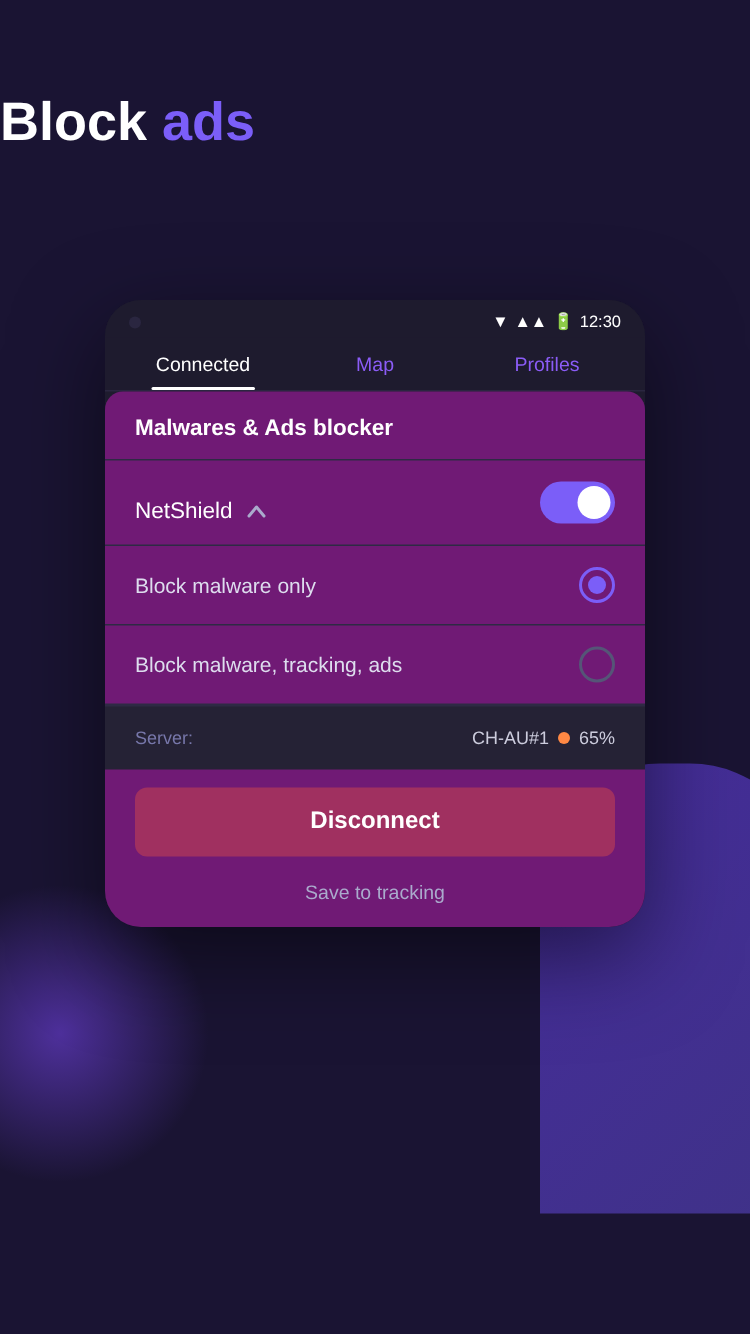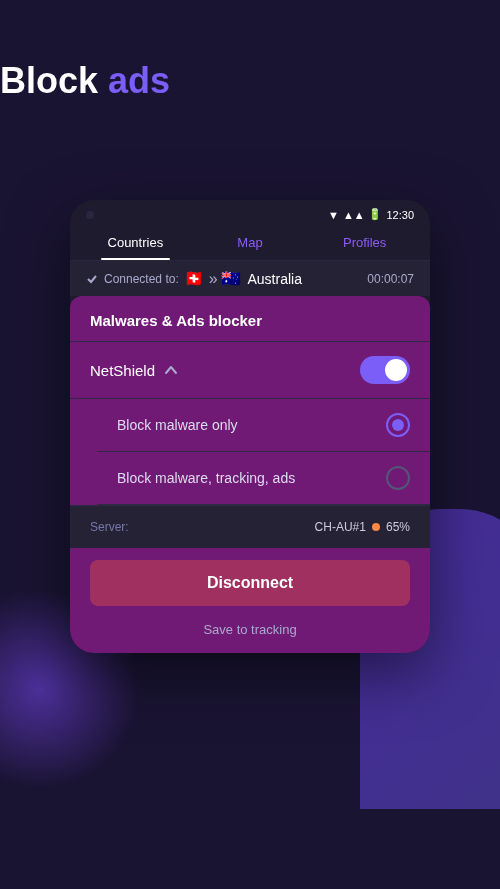--- a/index.html
+++ b/index.html
@@ -172,21 +172,21 @@
       padding: 16px 20px 12px;
       font-size: 15px;
       font-weight: 600;
       color: white;
       border-bottom: 1px solid #2e2a44;
     }
 
     
     .netshield-row {
       display: flex;
-      align-items: center;
+      align-items: flex-end;
       justify-content: space-between;
       padding: 14px 20px;
       border-bottom: 1px solid #2e2a44;
     }
 
     .netshield-left {
       display: flex;
       align-items: center;
       gap: 8px;
       font-size: 15px;
@@ -223,21 +223,20 @@
       border-radius: 50%;
     }
 
     
     .radio-row {
       display: flex;
       align-items: center;
       justify-content: space-between;
       padding: 14px 20px;
       border-bottom: 1px solid #2e2a44;
-      margin-left: 27px;
     }
 
     .radio-label {
       font-size: 14px;
       color: #ddddee;
     }
 
     .radio-circle {
       width: 24px;
       height: 24px;
@@ -362,45 +361,30 @@
 
       <span>▼</span>
       <span>▲▲</span>
       <span>🔋</span>
       <span>12:30</span>
     </div>
   </div>
 
   <div class="tabs">
     <div class="tab active">
-      <span>Countries</span>
+      <span>Connected</span>
     </div>
     <div class="tab">
       <span>Map</span>
     </div>
     <div class="tab">
       <span>Profiles</span>
     </div>
   </div>
 
-  <div class="connected-bar">
-    <div class="connected-left">
-      <svg width="12" height="12" viewBox="0 0 12 12">
-        <polyline points="2,6 5,9 10,3" stroke="#aaaacc" stroke-width="2" fill="none"></polyline>
-      </svg>
-      <span>Connected to:</span>
-      <span class="flags">
-        <span>🇨🇭</span>
-        <span>»</span>
-        <span>🇦🇺</span>
-      </span>
-      <span class="country-name">Australia</span>
-    </div>
-    <div class="connected-time">00:00:07</div>
-  </div>
 
   <div class="popup">
 
     <div class="popup-header">Malwares &amp; Ads blocker</div>
 
     <div class="netshield-row">
       <div class="netshield-left">
         <span>NetShield</span>
         <span class="chevron-up">
           <svg width="14" height="14" viewBox="0 0 14 14">

